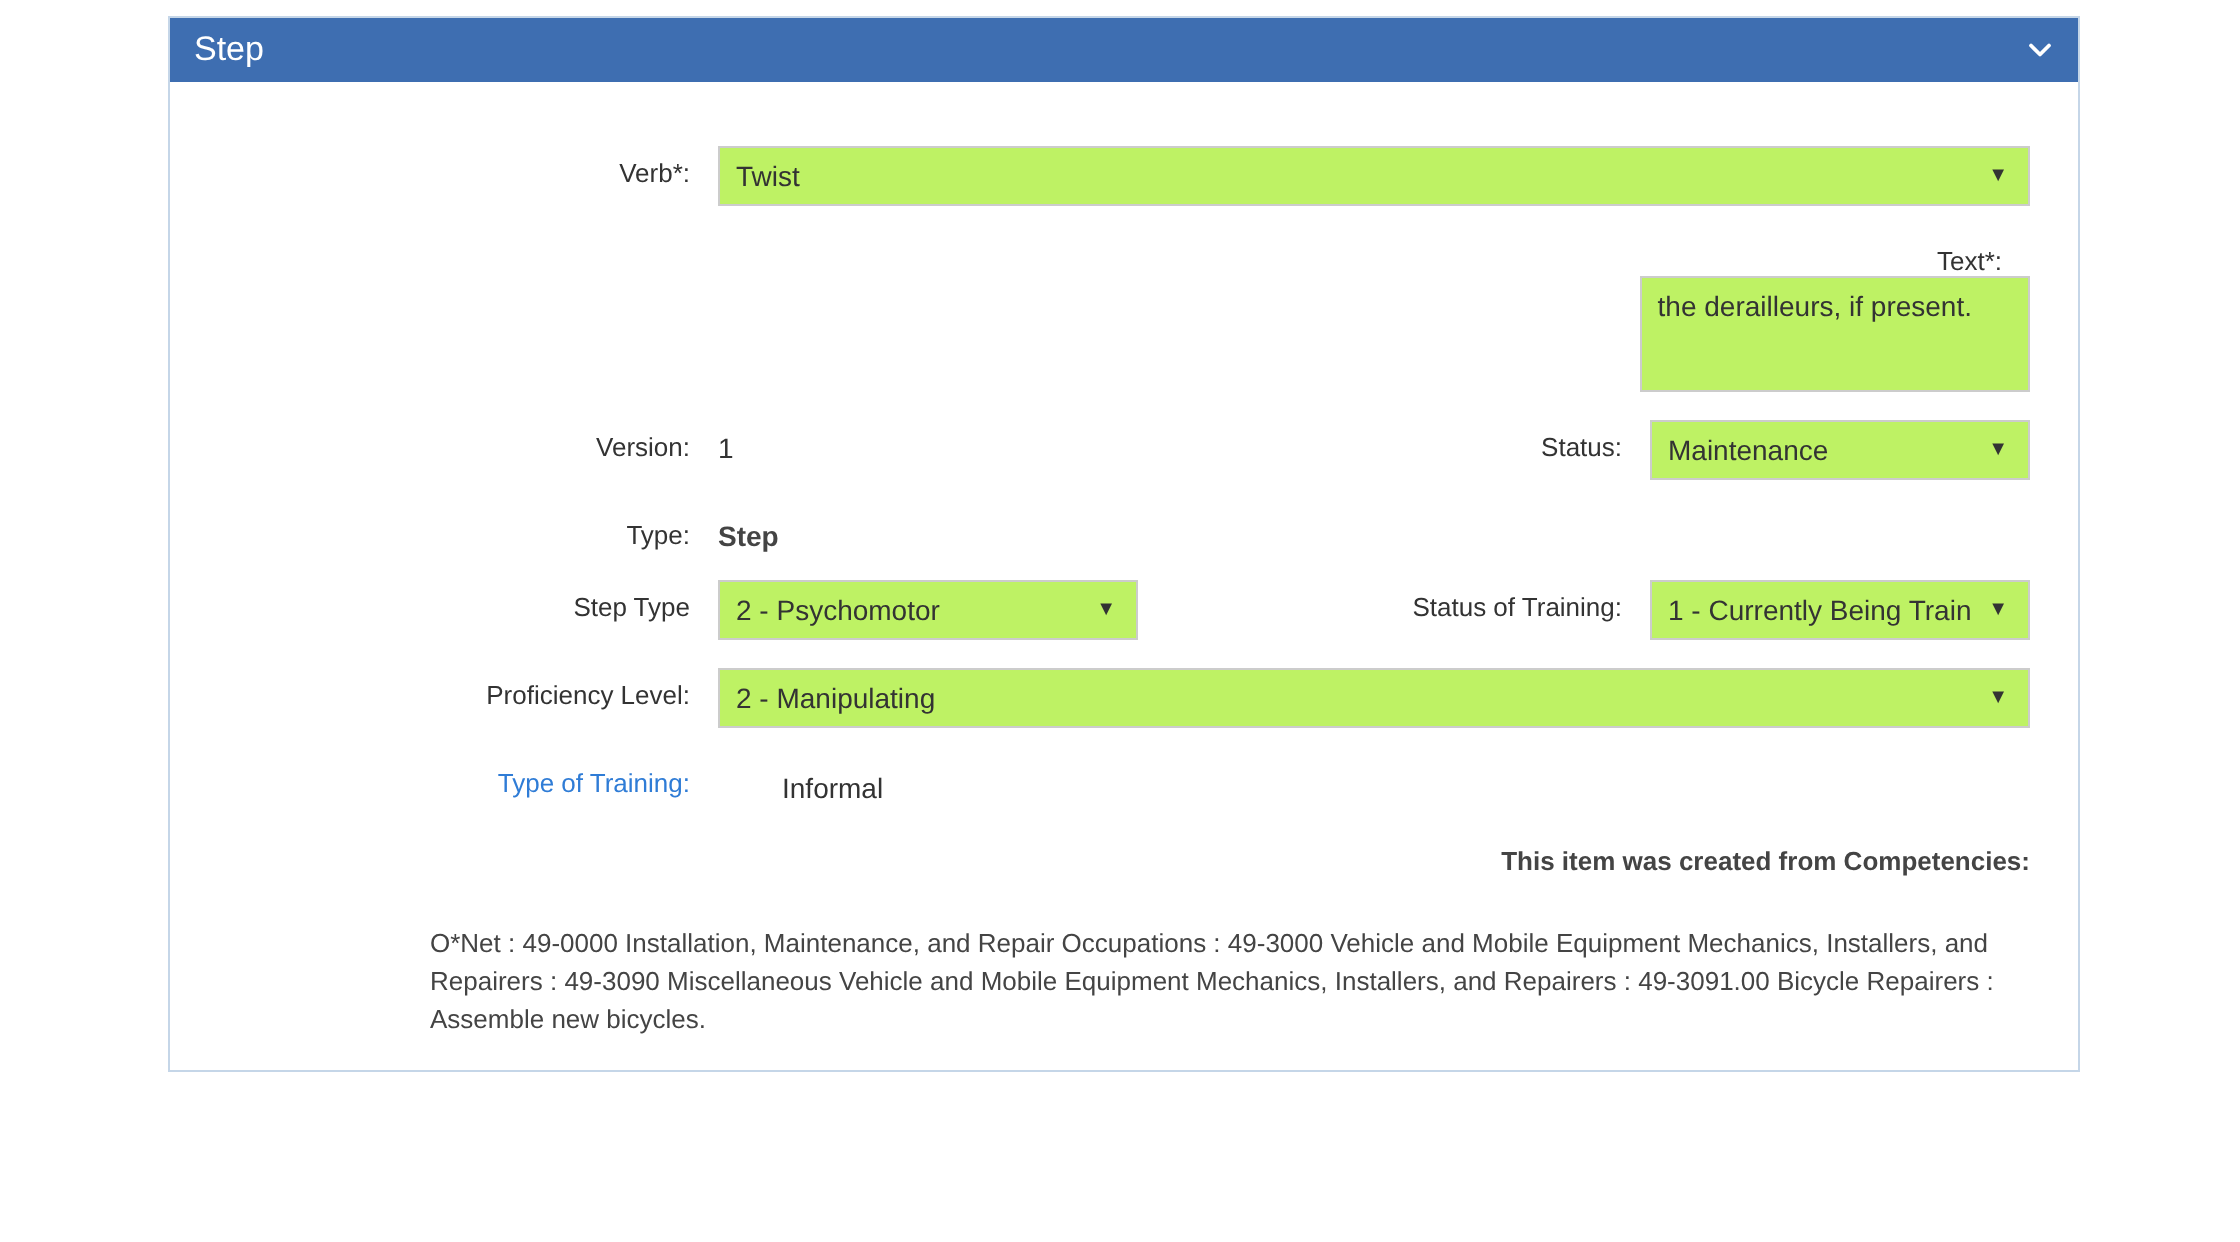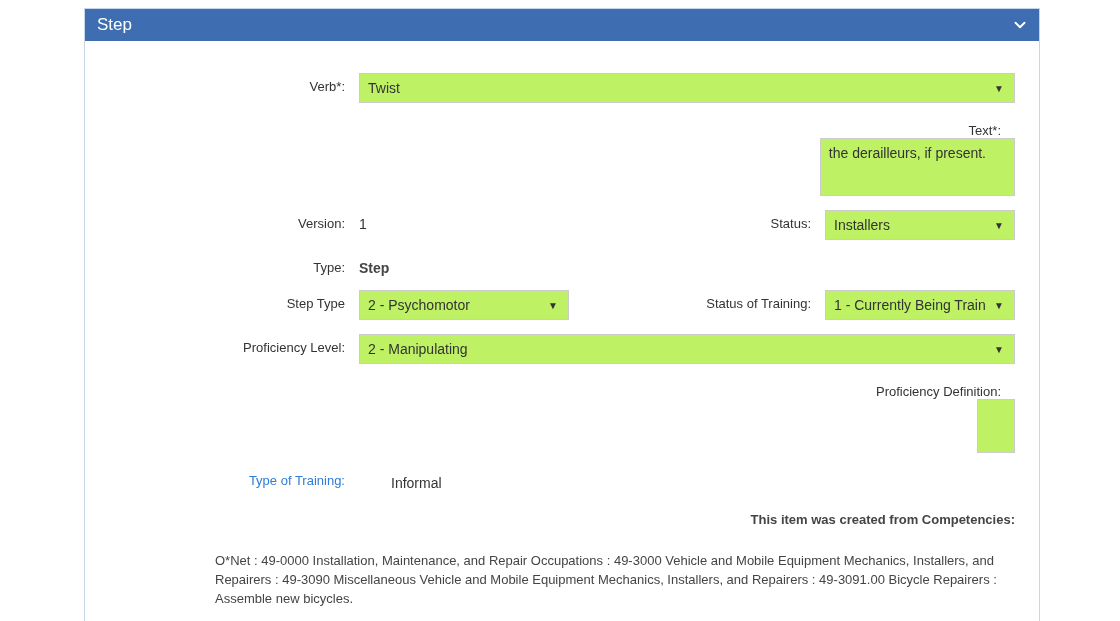--- a/index.html
+++ b/index.html
@@ -130,21 +130,21 @@
       </div>
 
       <div class="row">
         <div class="label-col">Version:</div>
         <div class="field-col">
           <div class="split">
             <div class="static-val">1</div>
             <div class="spacer"></div>
             <div class="mid-label" style="width:140px;">Status:</div>
             <div class="select" style="width:190px;">
-              <span>Installers</span>
+              <span>Maintenance</span>
               <span class="tri">▼</span>
             </div>
           </div>
         </div>
       </div>
 
       <div class="row">
         <div class="label-col">Type:</div>
         <div class="field-col">
           <div class="bold-val">Step</div>
@@ -172,28 +172,20 @@
       <div class="row">
         <div class="label-col">Proficiency Level:</div>
         <div class="field-col">
           <div class="select" style="width:100%;">
             <span>2 - Manipulating</span>
             <span class="tri">▼</span>
           </div>
         </div>
       </div>
 
-      <div class="row tall">
-        <div class="label-col">Proficiency Definition:</div>
-        <div class="field-col">
-          <div class="textarea blank">
-            <span></span>
-          </div>
-        </div>
-      </div>
 
       <div class="row" style="margin-top:12px;gap:32px;">
         <div class="label-col link">Type of Training:</div>
         <div class="field-col">
           <div class="static-val" style="padding-top:8px;">Informal</div>
         </div>
       </div>
 
       <div class="notes">
         <div class="heading">This item was created from Competencies:</div>

